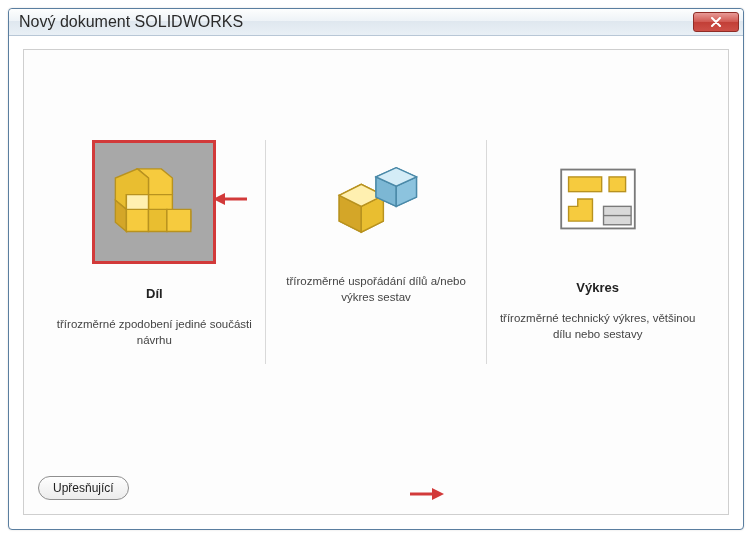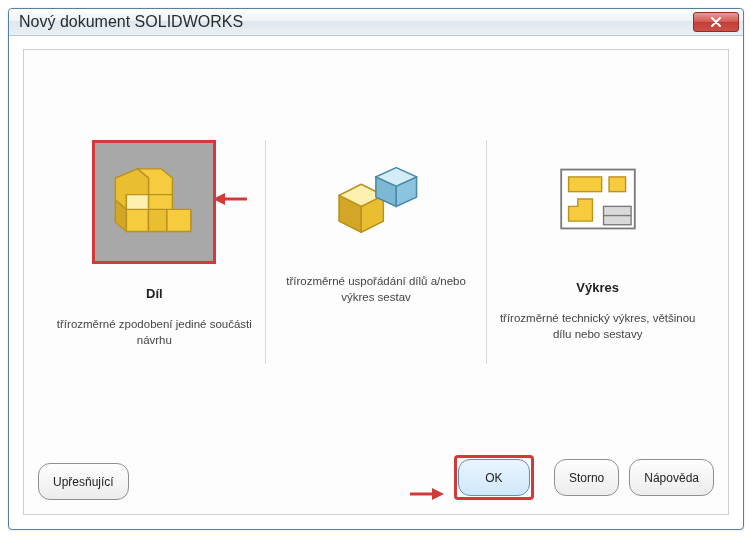--- a/index.html
+++ b/index.html
@@ -110,21 +110,21 @@
     position: absolute;
     left: 14px;
     right: 14px;
     bottom: 14px;
     height: 28px;
   }
   .btn {
     display:inline-flex;
     align-items:center;
     justify-content:center;
-    height: 37px;
+    height: 24px;
     padding: 0 14px;
     border: 1px solid #8f8f8f;
     border-radius: 12px;
     background: linear-gradient(to bottom,#fefefe,#ececec);
     font-size: 12px;
     cursor: pointer;
     min-width: 58px;
     box-sizing: border-box;
   }
   .btn-ok-wrap {
@@ -218,23 +218,16 @@
     </svg>
     <svg class="arrow-r" style="left:384px; bottom:11px;" width="36" height="18" viewBox="0 0 36 18">
       <line x1="2" y1="9" x2="26" y2="9" stroke="#d23a3a" stroke-width="3"></line>
       <polygon points="36,9 24,3 24,15" fill="#d23a3a"></polygon>
     </svg>
 
     <div class="btnbar">
       <div class="left-btn">
         <div class="btn">Upřesňující</div>
       </div>
-      <div class="right-btns">
-        <span class="btn-ok-wrap">
-          <div class="btn btn-ok">OK</div>
-        </span>
-        <div class="btn">Storno</div>
-        <div class="btn">Nápověda</div>
-      </div>
     </div>
 
   </div>
 </div>
 
 </body></html>

